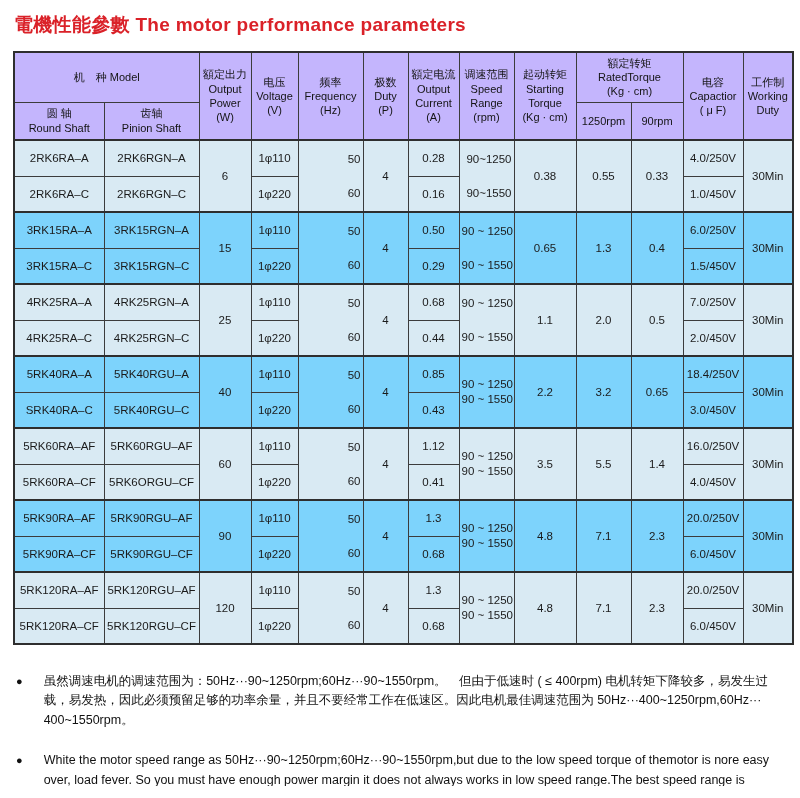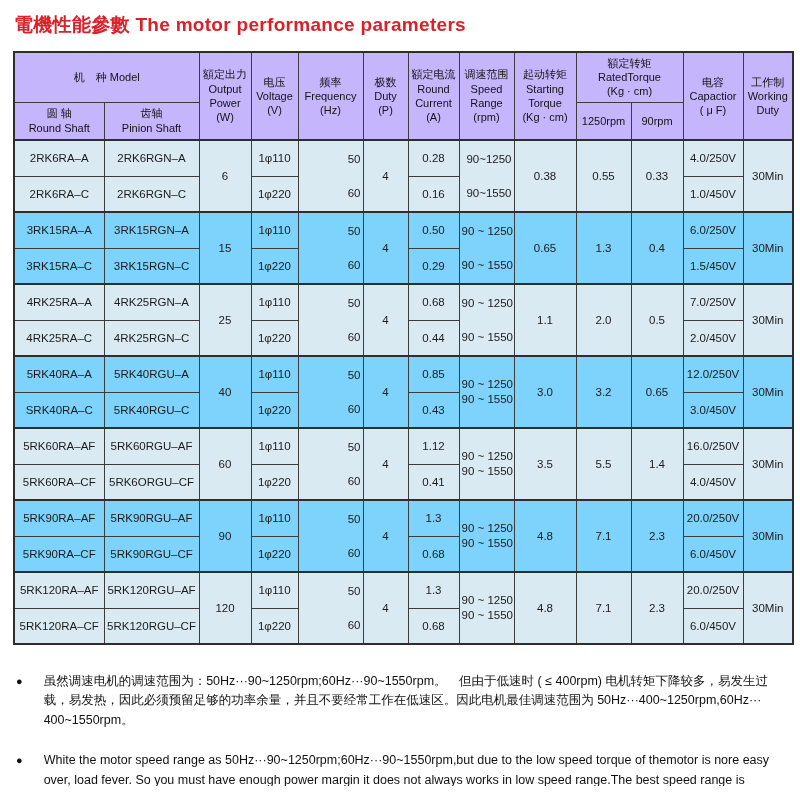--- a/index.html
+++ b/index.html
@@ -102,21 +102,21 @@
         <th rowspan="2">电压
 Voltage
 (V)</th>
         <th rowspan="2">频率
 Frequency
 (Hz)</th>
         <th rowspan="2">极数
 Duty
 (P)</th>
         <th rowspan="2">額定电流
-Round
+Output
 Current
 (A)</th>
         <th rowspan="2">调速范围
 Speed
 Range
 (rpm)</th>
         <th rowspan="2">起动转矩
 Starting
 Torque
 (Kg · cm)</th>
@@ -252,24 +252,24 @@
             </div>
           </td>
         <td rowspan="2">4</td>
         <td>0.85</td>
         <td rowspan="2">
             <div class="ml tight">
               <div>90 ~ 1250</div>
               <div>90 ~ 1550</div>
             </div>
           </td>
-        <td rowspan="2">3.0</td>
+        <td rowspan="2">2.2</td>
         <td rowspan="2">3.2</td>
         <td rowspan="2">0.65</td>
-        <td>12.0/250V</td>
+        <td>18.4/250V</td>
         <td rowspan="2">30Min</td>
       </tr>
       <tr class="cream">
         <td>SRK40RA–C</td>
         <td>5RK40RGU–C</td>
         <td>1φ220</td>
         <td>0.43</td>
         <td>3.0/450V</td>
       </tr>
 

